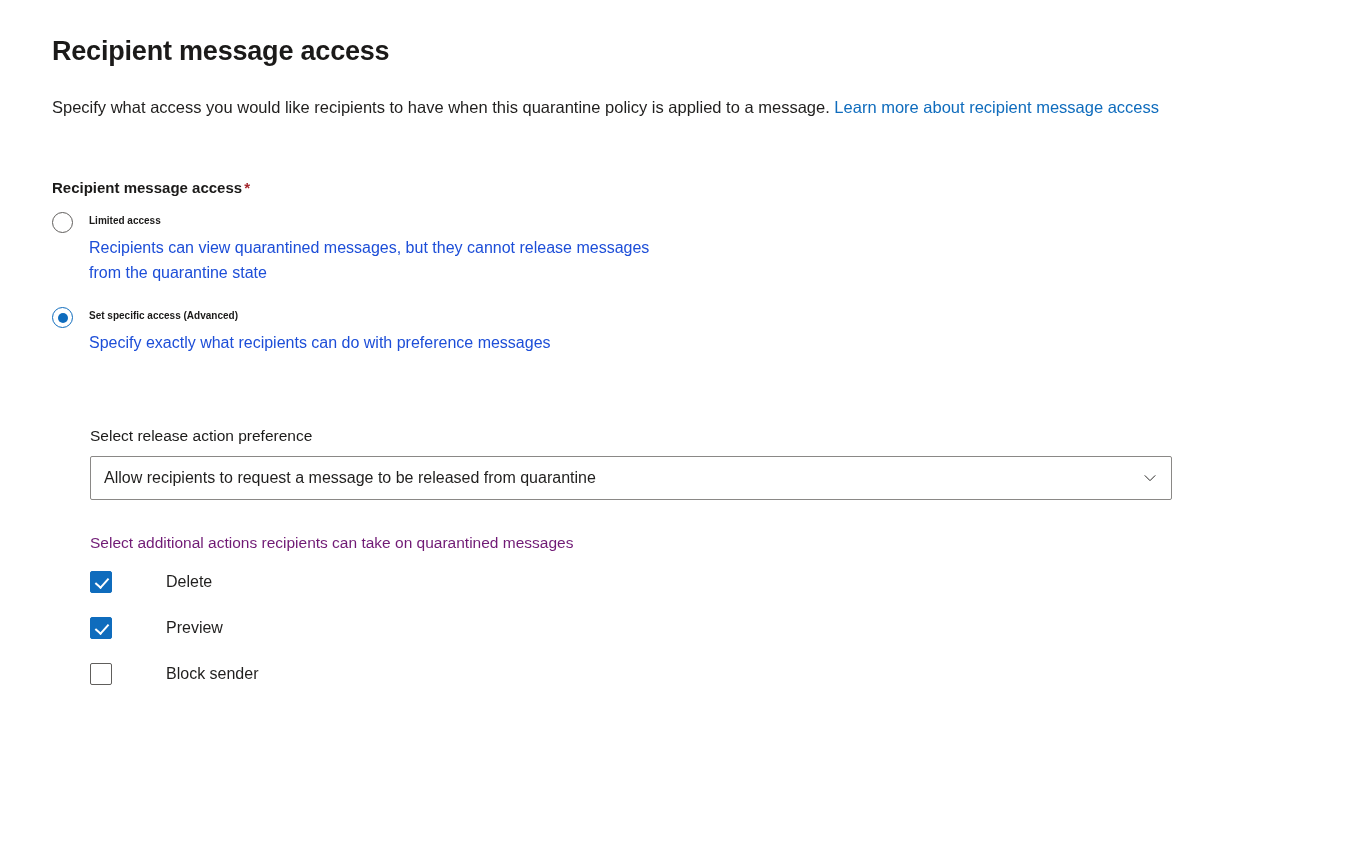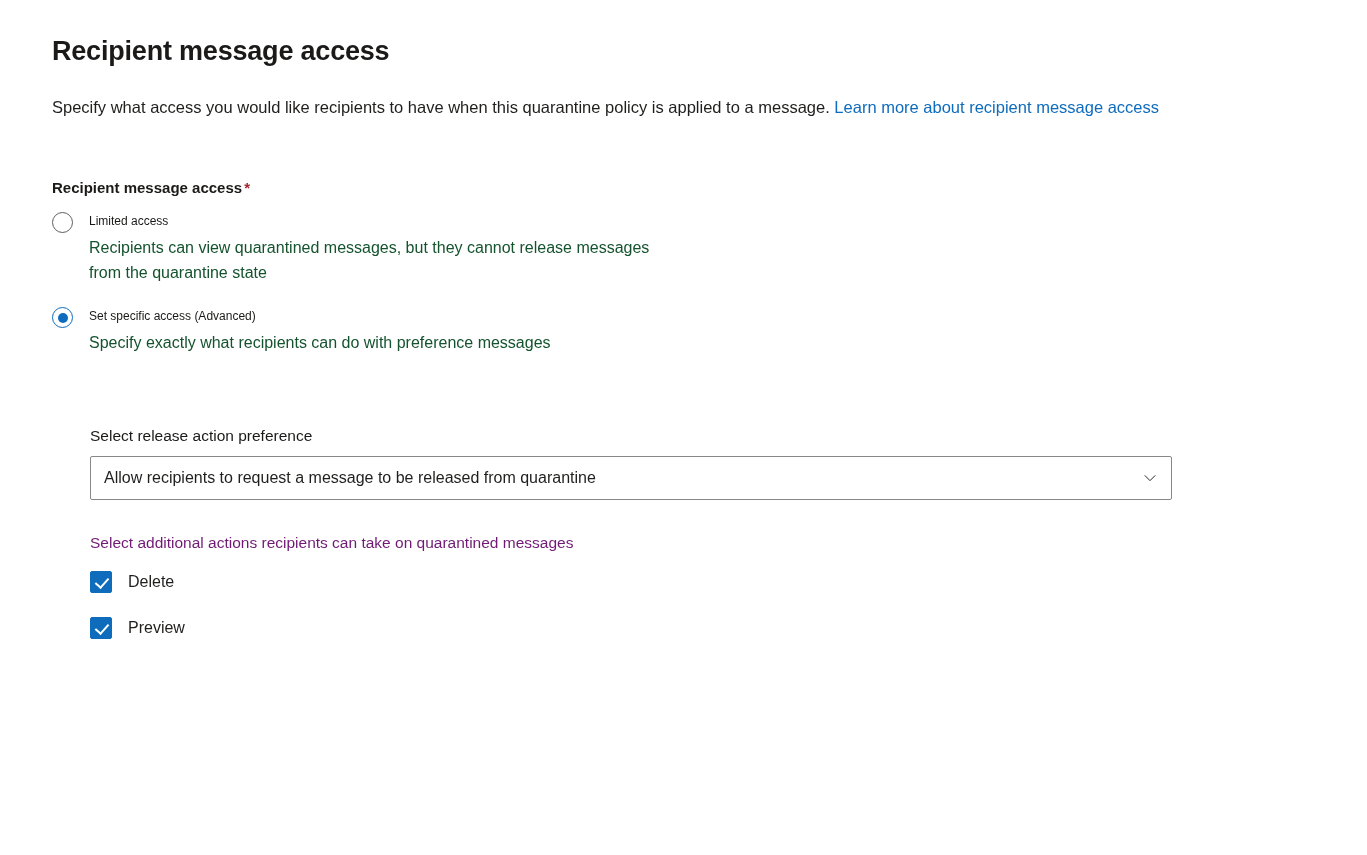--- a/index.html
+++ b/index.html
@@ -87,29 +87,29 @@
     top: 50%;
     width: 10px;
     height: 10px;
     margin-left: -5px;
     margin-top: -5px;
     border-radius: 50%;
     background: #0f6cbd;
   }
   .radio-text { padding-top: 0; }
   .radio-title {
-    font-size: 12px;
-    font-weight: 400;
+    font-size: 10px;
+    font-weight: 700;
     color: #1b1a19;
     line-height: 22px;
   }
   .radio-desc {
     font-size: 16px;
     font-weight: 400;
-    color: #14532d;
+    color: #1d4ed8;
     line-height: 25px;
     margin-top: 3px;
     white-space: pre-line;
   }
 
   .sub-section {
     margin-left: 38px;
     margin-top: 72px;
   }
   .sub-label {
@@ -145,20 +145,21 @@
     font-size: 15.5px;
     font-weight: 400;
     color: #701a75;
   }
   .checkbox-list { margin-top: 14px; }
   .checkbox-row {
     display: flex;
     align-items: center;
     height: 32px;
     margin-bottom: 14px;
+    gap: 38px;
   }
   .cb {
     flex: 0 0 auto;
     width: 22px;
     height: 22px;
     box-sizing: border-box;
     border: 1.5px solid #605e5c;
     border-radius: 2px;
     background: #ffffff;
     margin-right: 16px;
@@ -241,17 +242,21 @@
       <div class="checkbox-row">
         <span class="cb checked"></span>
         <span class="cb-label">Delete</span>
       </div>
 
       <div class="checkbox-row">
         <span class="cb checked"></span>
         <span class="cb-label">Preview</span>
       </div>
 
+      <div class="checkbox-row">
+        <span class="cb"></span>
+        <span class="cb-label">Block sender</span>
+      </div>
 
     </div>
   </div>
 
 </div>
 
 </body></html>

